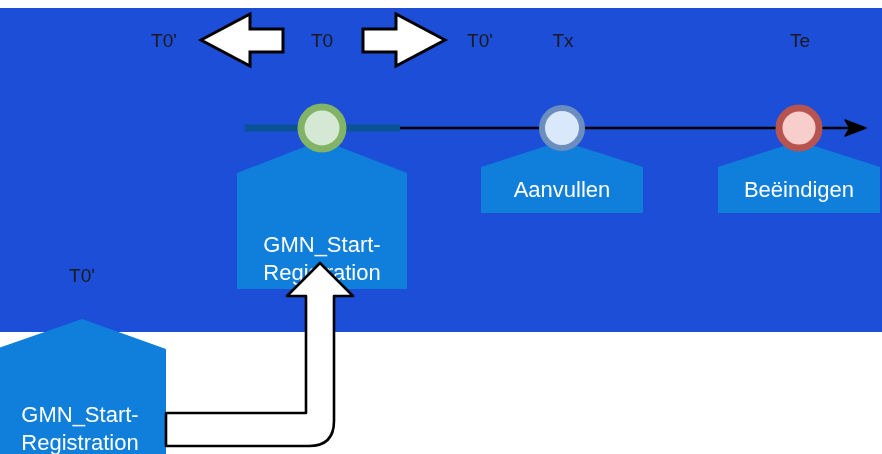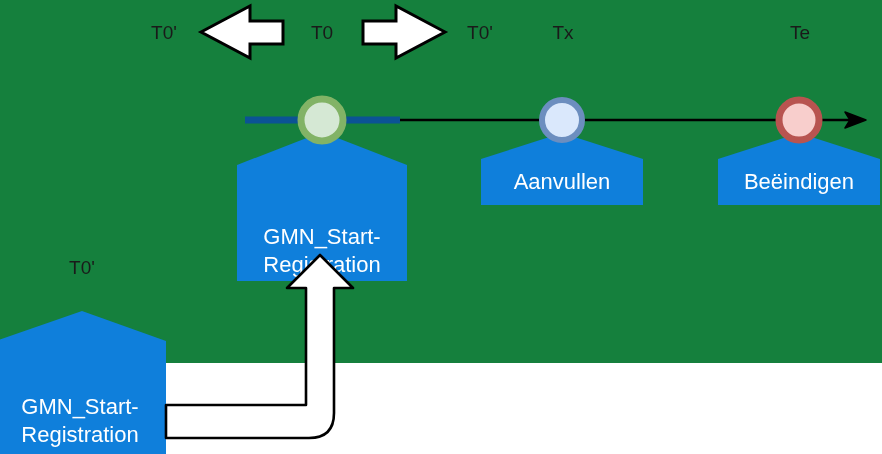--- a/index.html
+++ b/index.html
@@ -9,22 +9,23 @@
   }
   body {
     width: 882px;
     height: 454px;
     font-family: "Liberation Sans", sans-serif;
     overflow: hidden;
   }
   #diagram-root {
     position: relative;
     width: 882px;
-    height: 363px;
-    background: #15803d;
+    height: 324px;
+    background: #1d4ed8;
+    margin-top: 8px;
   }
   svg#diagram-svg {
     position: absolute;
     top: 0;
     left: 0;
     width: 882px;
     height: 454px;
     display: block;
   }
   .tl-label {

